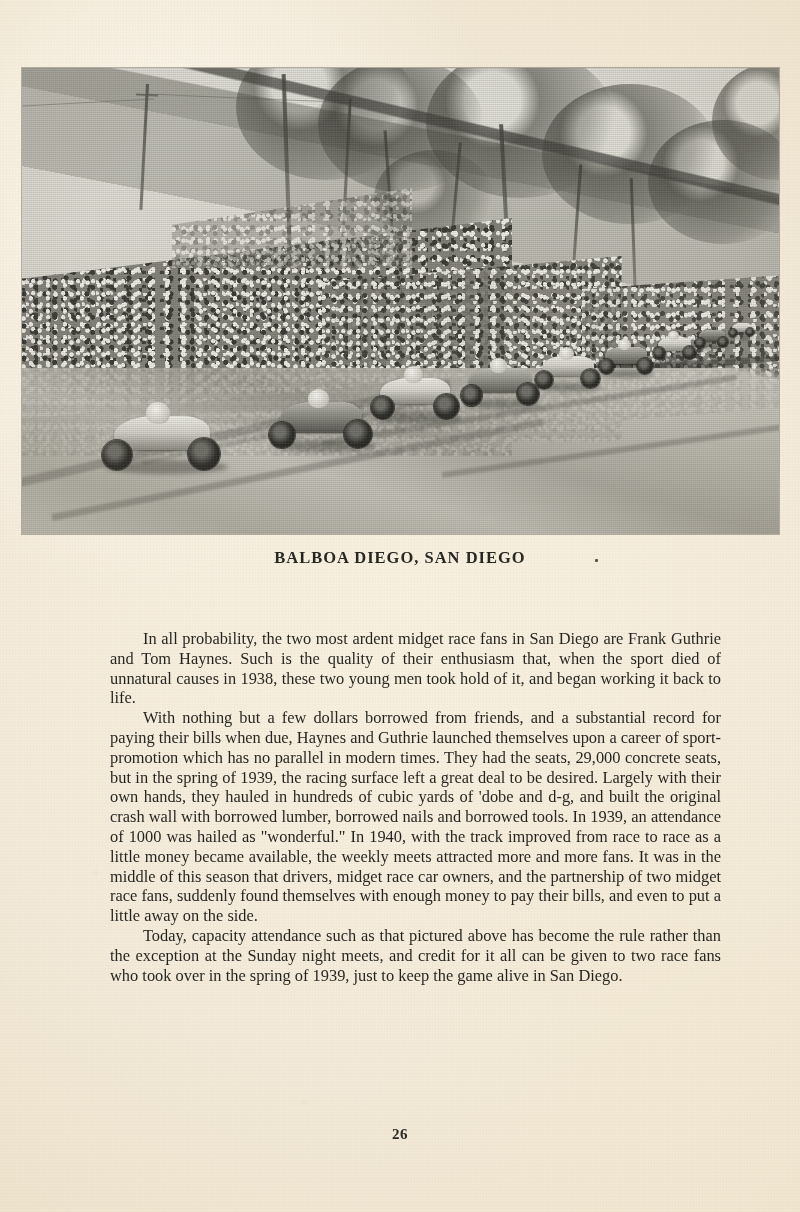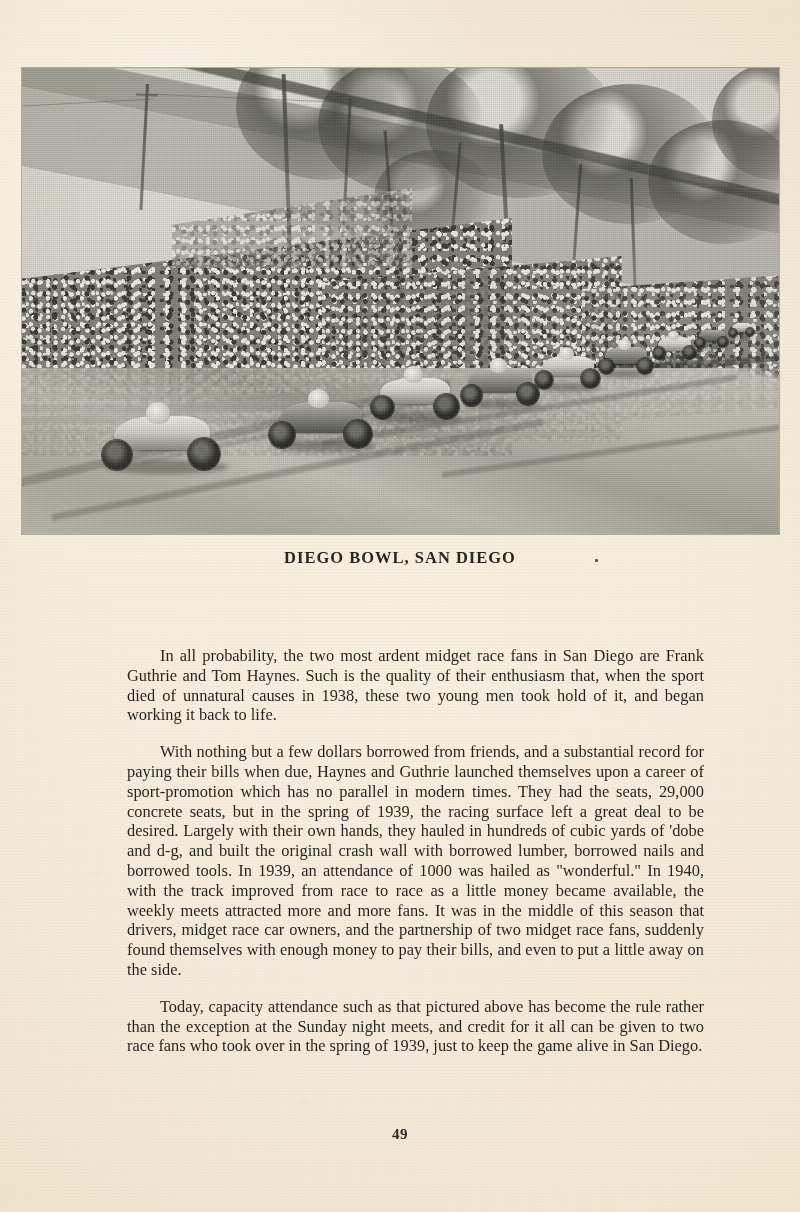--- a/index.html
+++ b/index.html
@@ -236,21 +236,21 @@
     width: 611px;
     color: #1f1f1c;
     font-family: "Liberation Serif", serif;
     font-size: 16.4px;
     line-height: 19.8px;
     text-align: justify;
     text-justify: inter-word;
   }
 
   #article p {
-    margin: 17px;
+    margin: 0;
     text-indent: 33px;
     hyphens: manual;
   }
 
   
   #folio {
     position: absolute;
     left: 0;
     top: 1126px;
     width: 800px;
@@ -389,25 +389,25 @@
       <div class="shadow" style="left:1px; top:17px; width:25px; height:5px;"></div>
       <div class="body" style="left:4px; top:5px; width:20px; height:9px;"></div>
       <div class="wheel" style="left:1px; top:11px; width:8px; height:8px;"></div>
       <div class="wheel" style="left:18px; top:10px; width:8px; height:8px;"></div>
     </div>
 
     <div class="halftone"></div>
     <div class="photo-aging"></div>
   </figure>
 
-  <div id="caption">DIEGO BOWL, SAN DIEGO</div>
+  <div id="caption">BALBOA DIEGO, SAN DIEGO</div>
   <div id="speck"></div>
 
   <div id="article">
     <p>In all probability, the two most ardent midget race fans in San Diego are Frank Guthrie and Tom Haynes. Such is the quality of their enthusiasm that, when the sport died of unnatural causes in 1938, these two young men took hold of it, and began working it back to life.</p>
     <p>With nothing but a few dollars borrowed from friends, and a substantial record for paying their bills when due, Haynes and Guthrie launched themselves upon a career of sport-promotion which has no parallel in modern times.  They had the seats, 29,000 concrete seats, but in the spring of 1939, the racing surface left a great deal to be desired.  Largely with their own hands, they hauled in hundreds of cubic yards of 'dobe and d-g, and built the original crash wall with borrowed lumber, borrowed nails and borrowed tools.  In 1939, an attendance of 1000 was hailed as "wonderful."  In 1940, with the track improved from race to race as a little money became available, the weekly meets attracted more and more fans.  It was in the middle of this season that drivers, midget race car owners, and the partnership of two midget race fans, suddenly found themselves with enough money to pay their bills, and even to put a little away on the side.</p>
     <p>Today, capacity attendance such as that pictured above has become the rule rather than the exception at the Sunday night meets, and credit for it all can be given to two race fans who took over in the spring of 1939, just to keep the game alive in San Diego.</p>
   </div>
 
-  <div id="folio">49</div>
+  <div id="folio">26</div>
 
   <div id="grain"></div>
 </div>
 
 </body></html>

